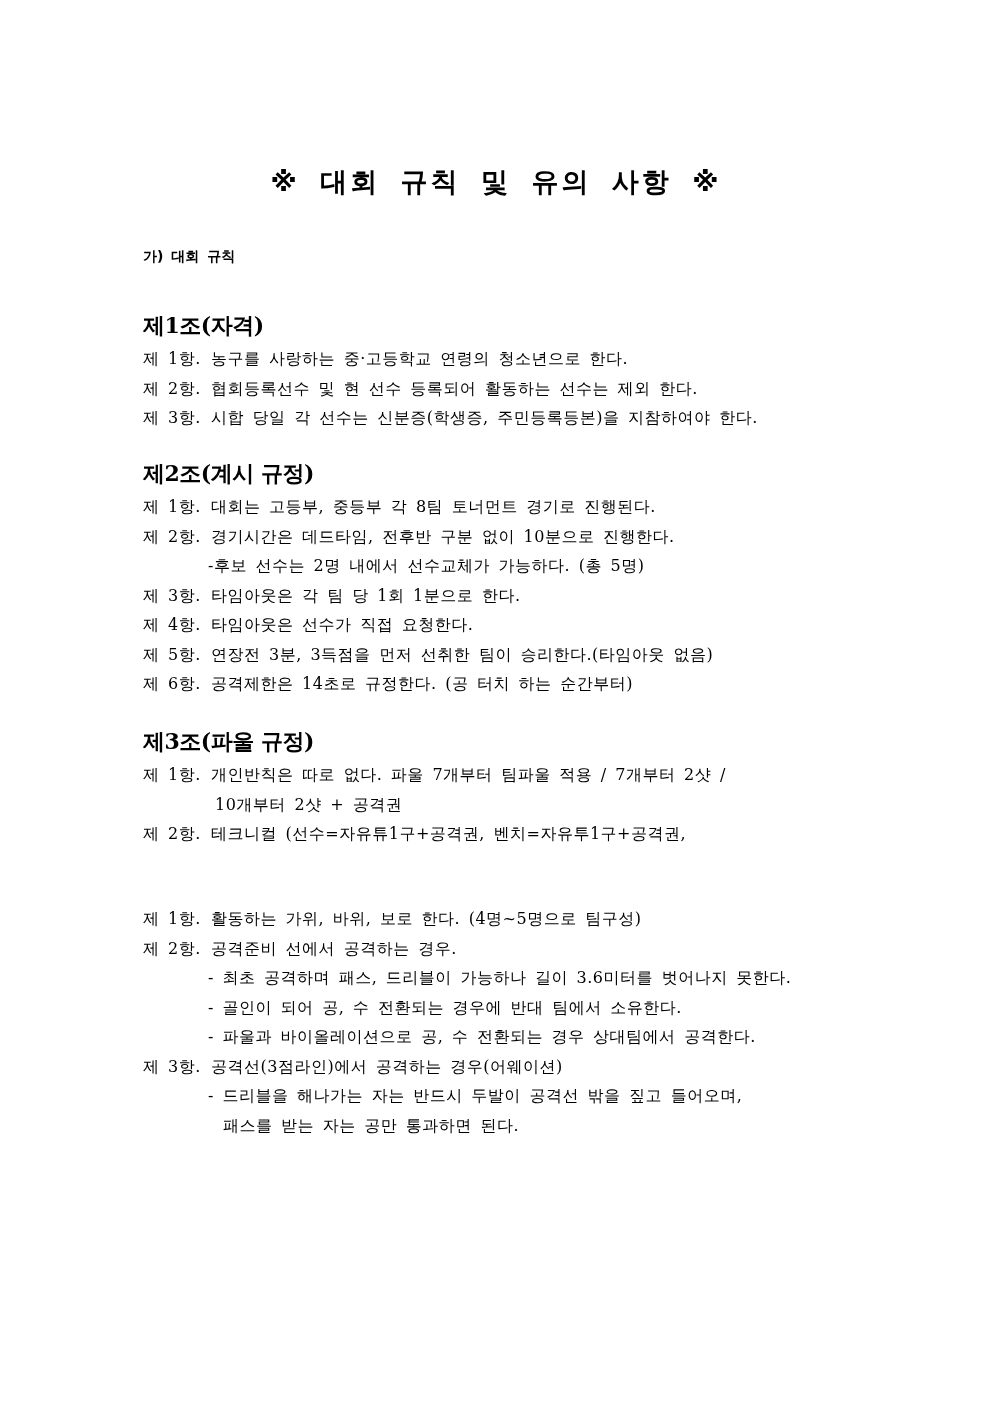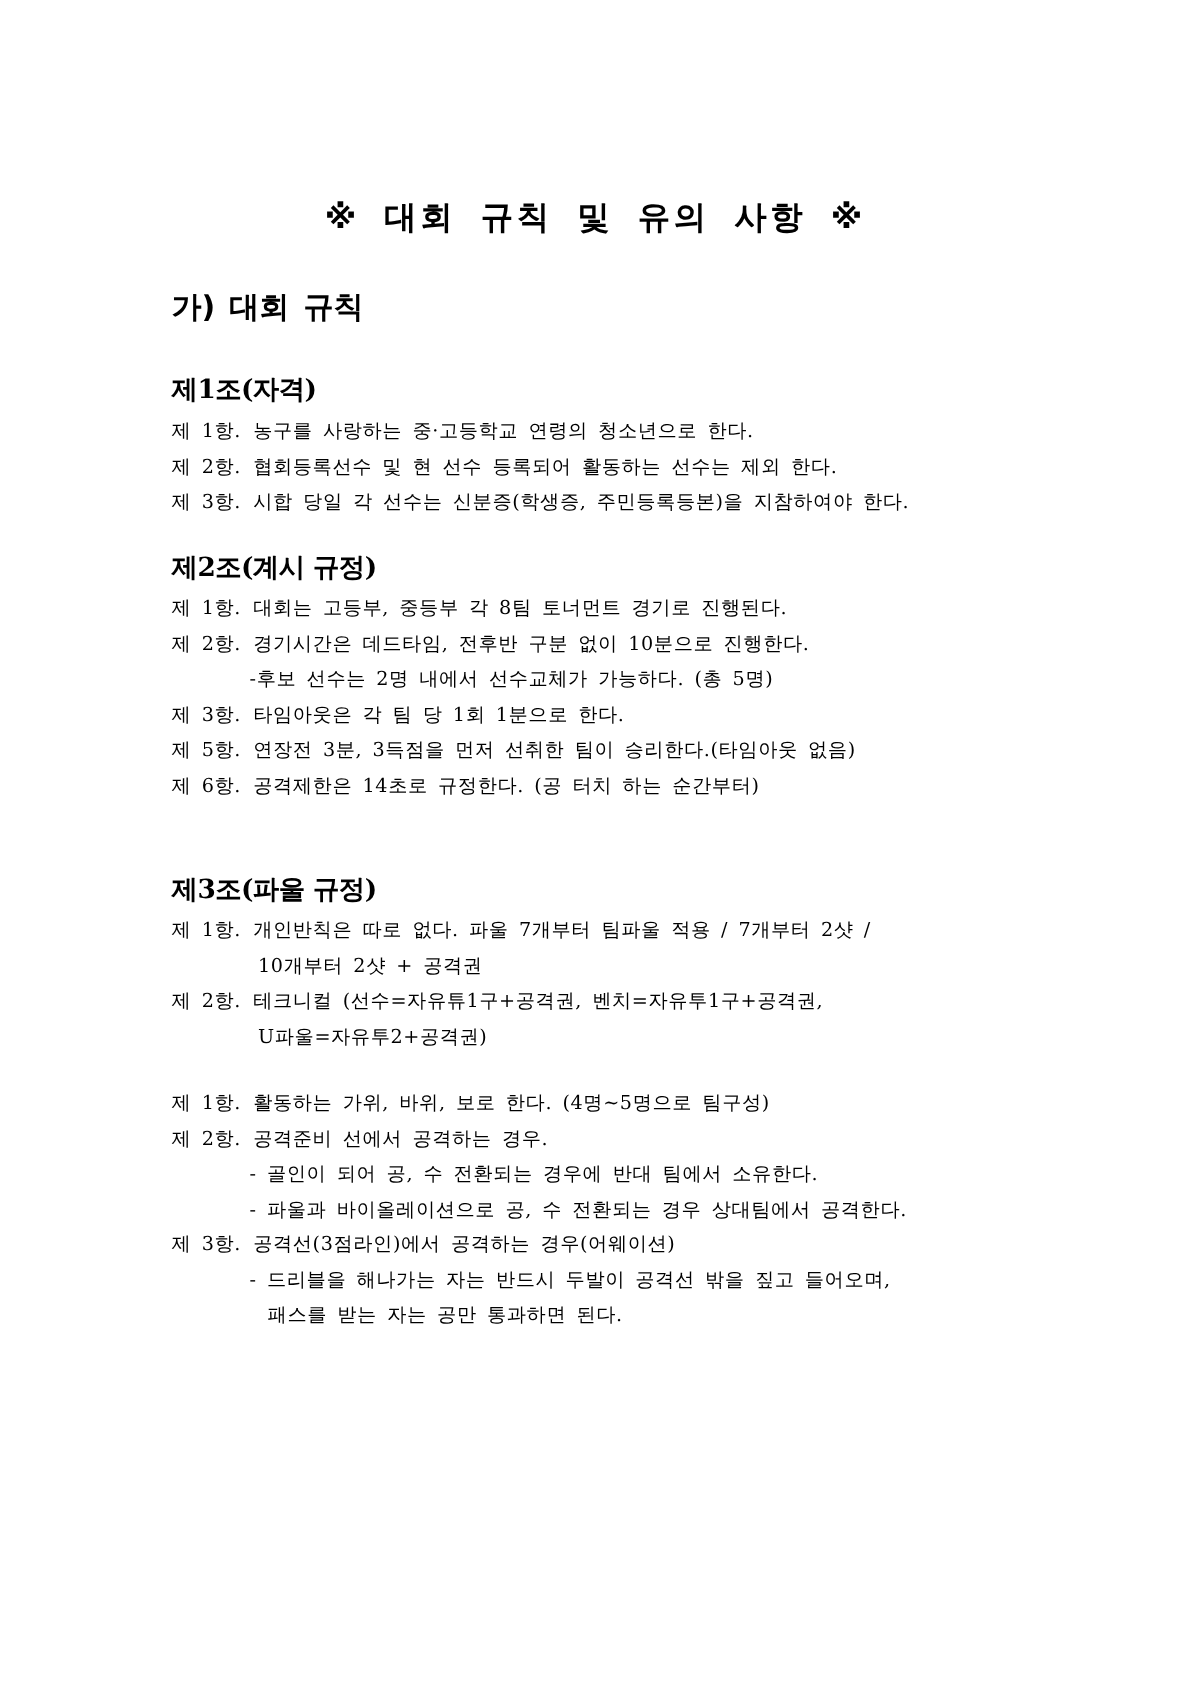--- a/index.html
+++ b/index.html
@@ -33,21 +33,21 @@
       font-weight: bold;
       letter-spacing: 3px;
       word-spacing: 8px;
       line-height: 44px;
     }
     .section-heading {
       position: absolute;
       left: 143px;
       top: 240px;
       font-family: "DejaVu Sans", "Liberation Sans", sans-serif;
-      font-size: 25px;
+      font-size: 14px;
       font-weight: bold;
       line-height: 32px;
       word-spacing: 3px;
     }
     .article {
       position: absolute;
       left: 143px;
       width: 760px;
     }
     .article-title {
@@ -94,35 +94,36 @@
     <div class="clause"><span class="num">제 2항.</span><span>협회등록선수 및 현 선수 등록되어 활동하는 선수는 제외 한다.</span></div>
     <div class="clause"><span class="num">제 3항.</span><span>시합 당일 각 선수는 신분증(학생증, 주민등록등본)을 지참하여야 한다.</span></div>
   </div>
 
   <div class="article" style="top:458px;">
     <div class="article-title">제2조(계시 규정)</div>
     <div class="clause"><span class="num">제 1항.</span><span>대회는 고등부, 중등부 각 8팀 토너먼트 경기로 진행된다.</span></div>
     <div class="clause"><span class="num">제 2항.</span><span>경기시간은 데드타임, 전후반 구분 없이 10분으로 진행한다.</span></div>
     <div class="clause indent-1"><span>-후보 선수는 2명 내에서 선수교체가 가능하다. (총 5명)</span></div>
     <div class="clause"><span class="num">제 3항.</span><span>타임아웃은 각 팀 당 1회 1분으로 한다.</span></div>
+    <div class="clause"><span class="num">제 4항.</span><span>타임아웃은 선수가 직접 요청한다.</span></div>
     <div class="clause"><span class="num">제 5항.</span><span>연장전 3분, 3득점을 먼저 선취한 팀이 승리한다.(타임아웃 없음)</span></div>
     <div class="clause"><span class="num">제 6항.</span><span>공격제한은 14초로 규정한다. (공 터치 하는 순간부터)</span></div>
   </div>
 
   <div class="article" style="top:726px;">
     <div class="article-title">제3조(파울 규정)</div>
     <div class="clause"><span class="num">제 1항.</span><span>개인반칙은 따로 없다. 파울 7개부터 팀파울 적용 / 7개부터 2샷 /</span></div>
     <div class="clause indent-2"><span>10개부터 2샷 + 공격권</span></div>
     <div class="clause"><span class="num">제 2항.</span><span>테크니컬 (선수=자유튜1구+공격권, 벤치=자유투1구+공격권,</span></div>
-    <div class="clause indent-2"><span>U파울=자유투2+공격권)</span></div>
   </div>
 
   <div class="article" style="top:904px;">
     <div class="clause"><span class="num">제 1항.</span><span>활동하는 가위, 바위, 보로 한다. (4명~5명으로 팀구성)</span></div>
     <div class="clause"><span class="num">제 2항.</span><span>공격준비 선에서 공격하는 경우.</span></div>
+    <div class="clause indent-1"><span>- 최초 공격하며 패스, 드리블이 가능하나 길이 3.6미터를 벗어나지 못한다.</span></div>
     <div class="clause indent-1"><span>- 골인이 되어 공, 수 전환되는 경우에 반대 팀에서 소유한다.</span></div>
     <div class="clause indent-1"><span>- 파울과 바이올레이션으로 공, 수 전환되는 경우 상대팀에서 공격한다.</span></div>
     <div class="clause"><span class="num">제 3항.</span><span>공격선(3점라인)에서 공격하는 경우(어웨이션)</span></div>
     <div class="clause indent-1"><span>- 드리블을 해나가는 자는 반드시 두발이 공격선 밖을 짚고 들어오며,</span></div>
     <div class="clause indent-3"><span>패스를 받는 자는 공만 통과하면 된다.</span></div>
   </div>
 
 </div>
 
 </body></html>

